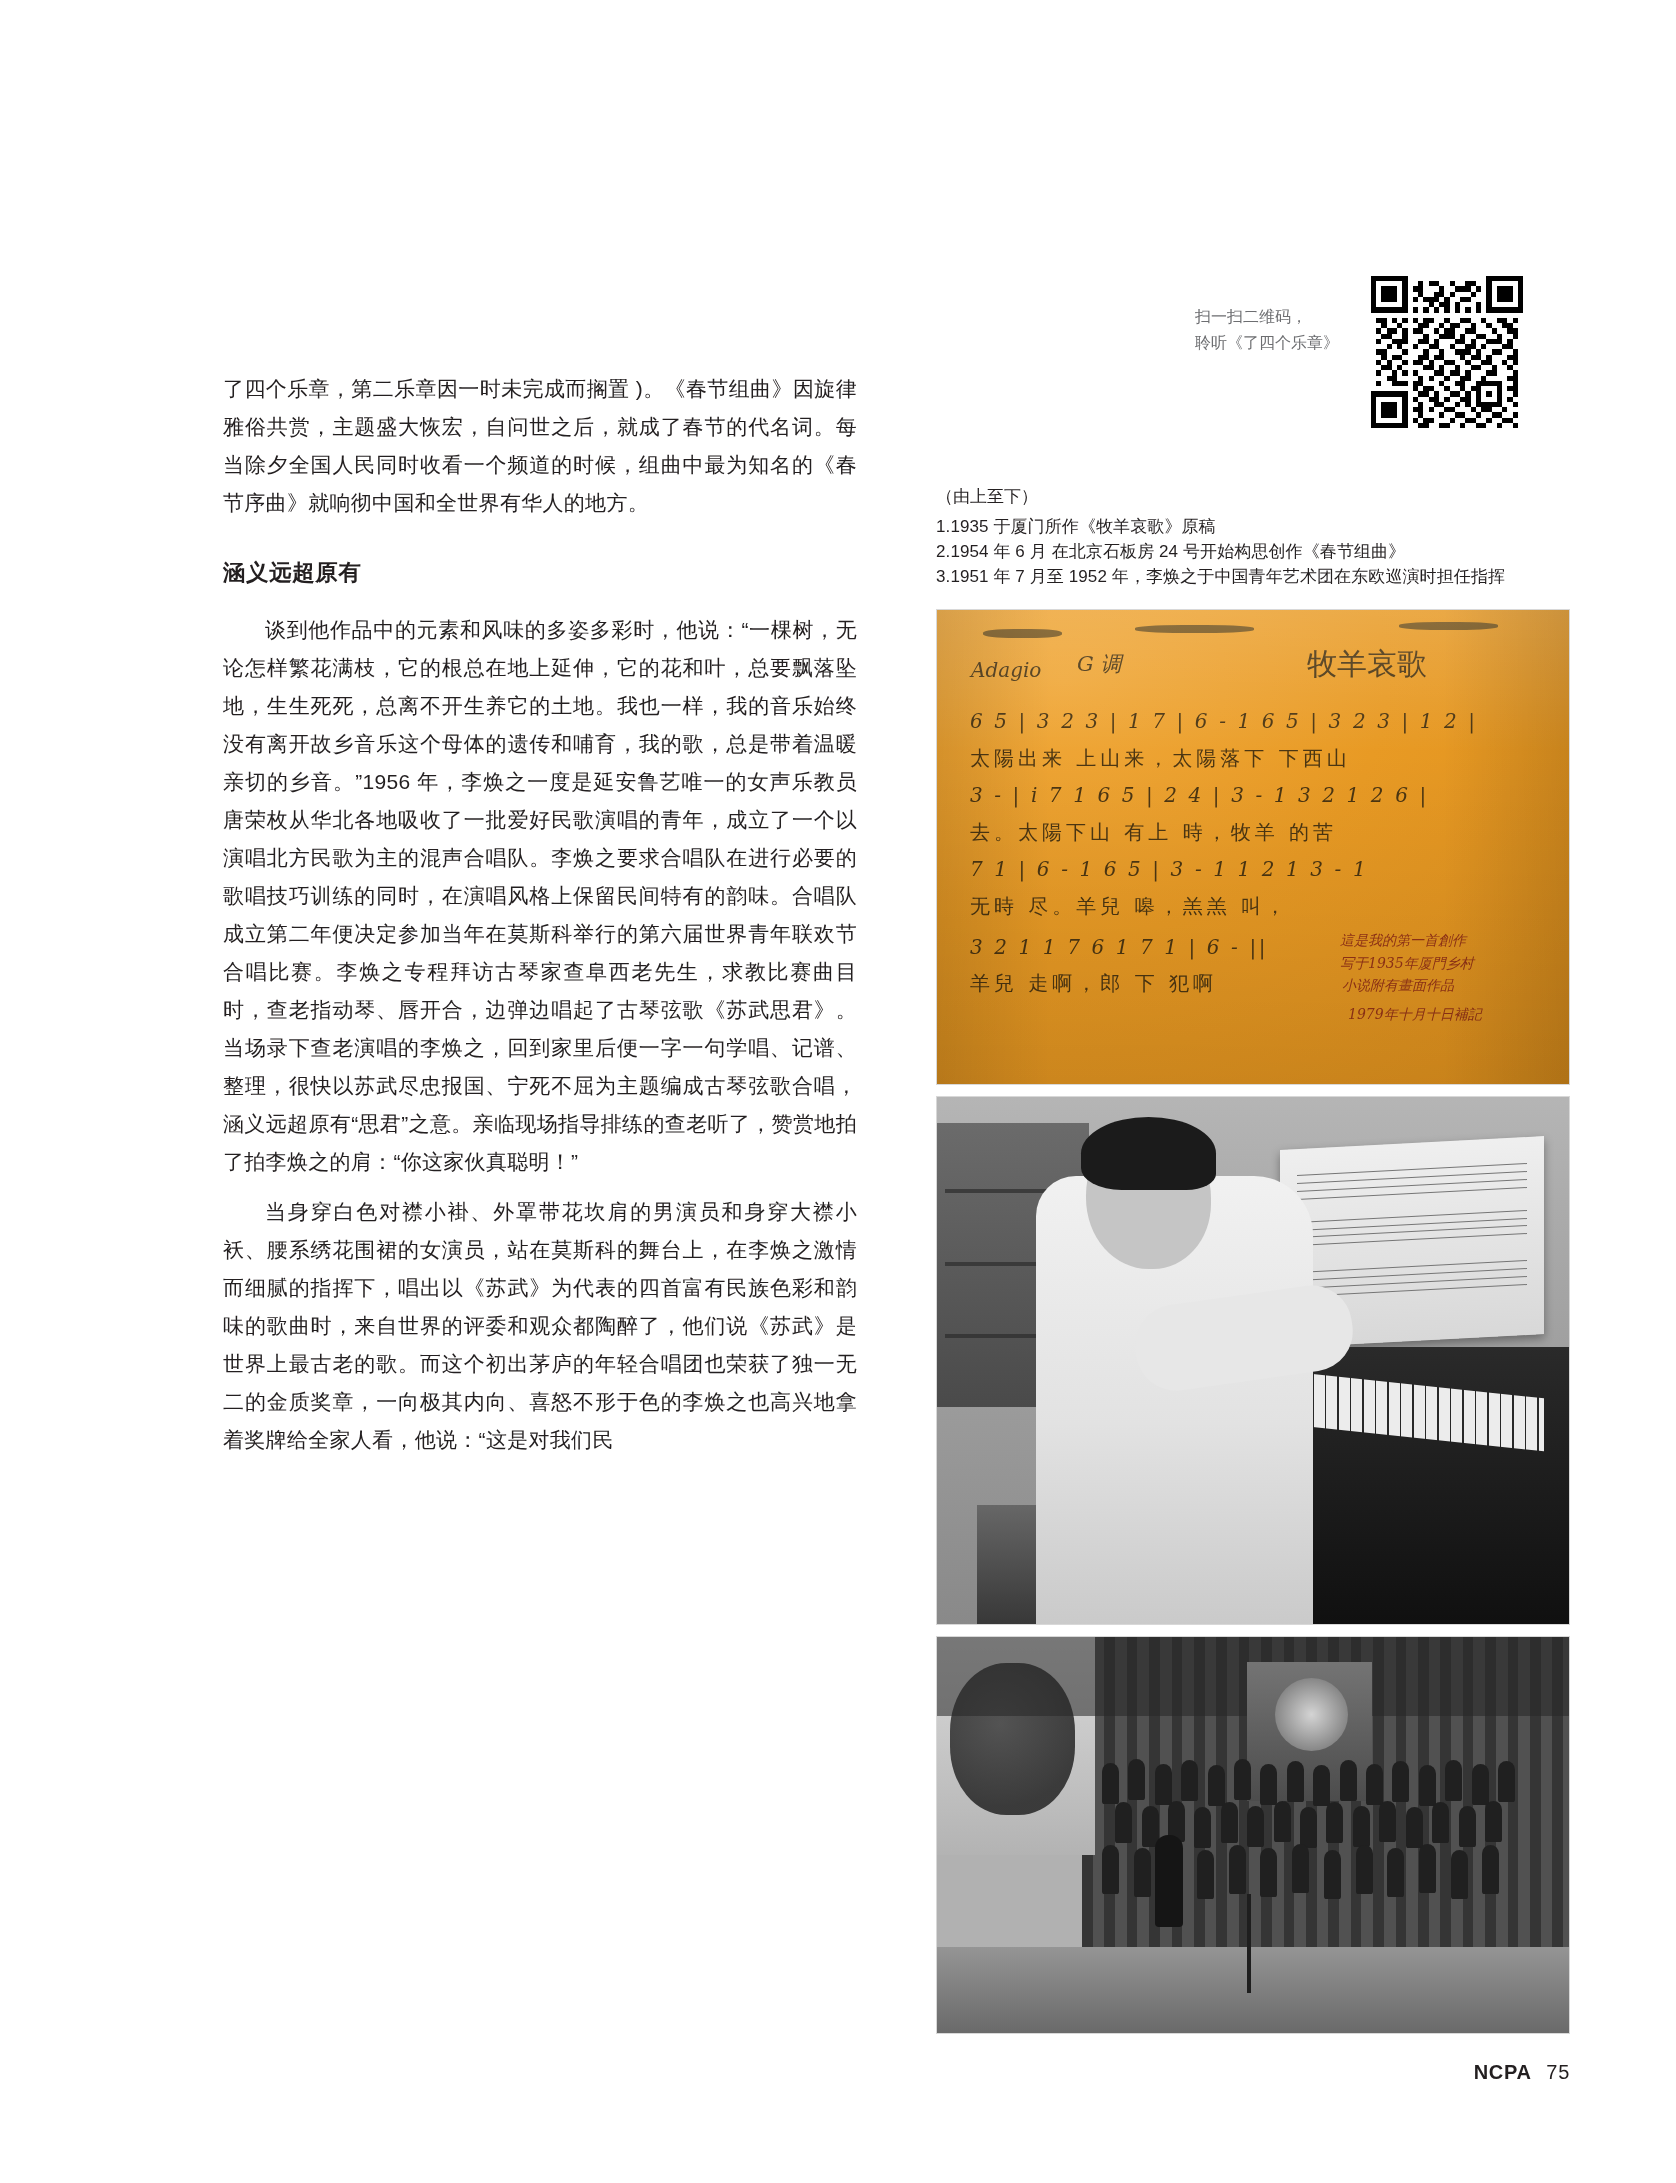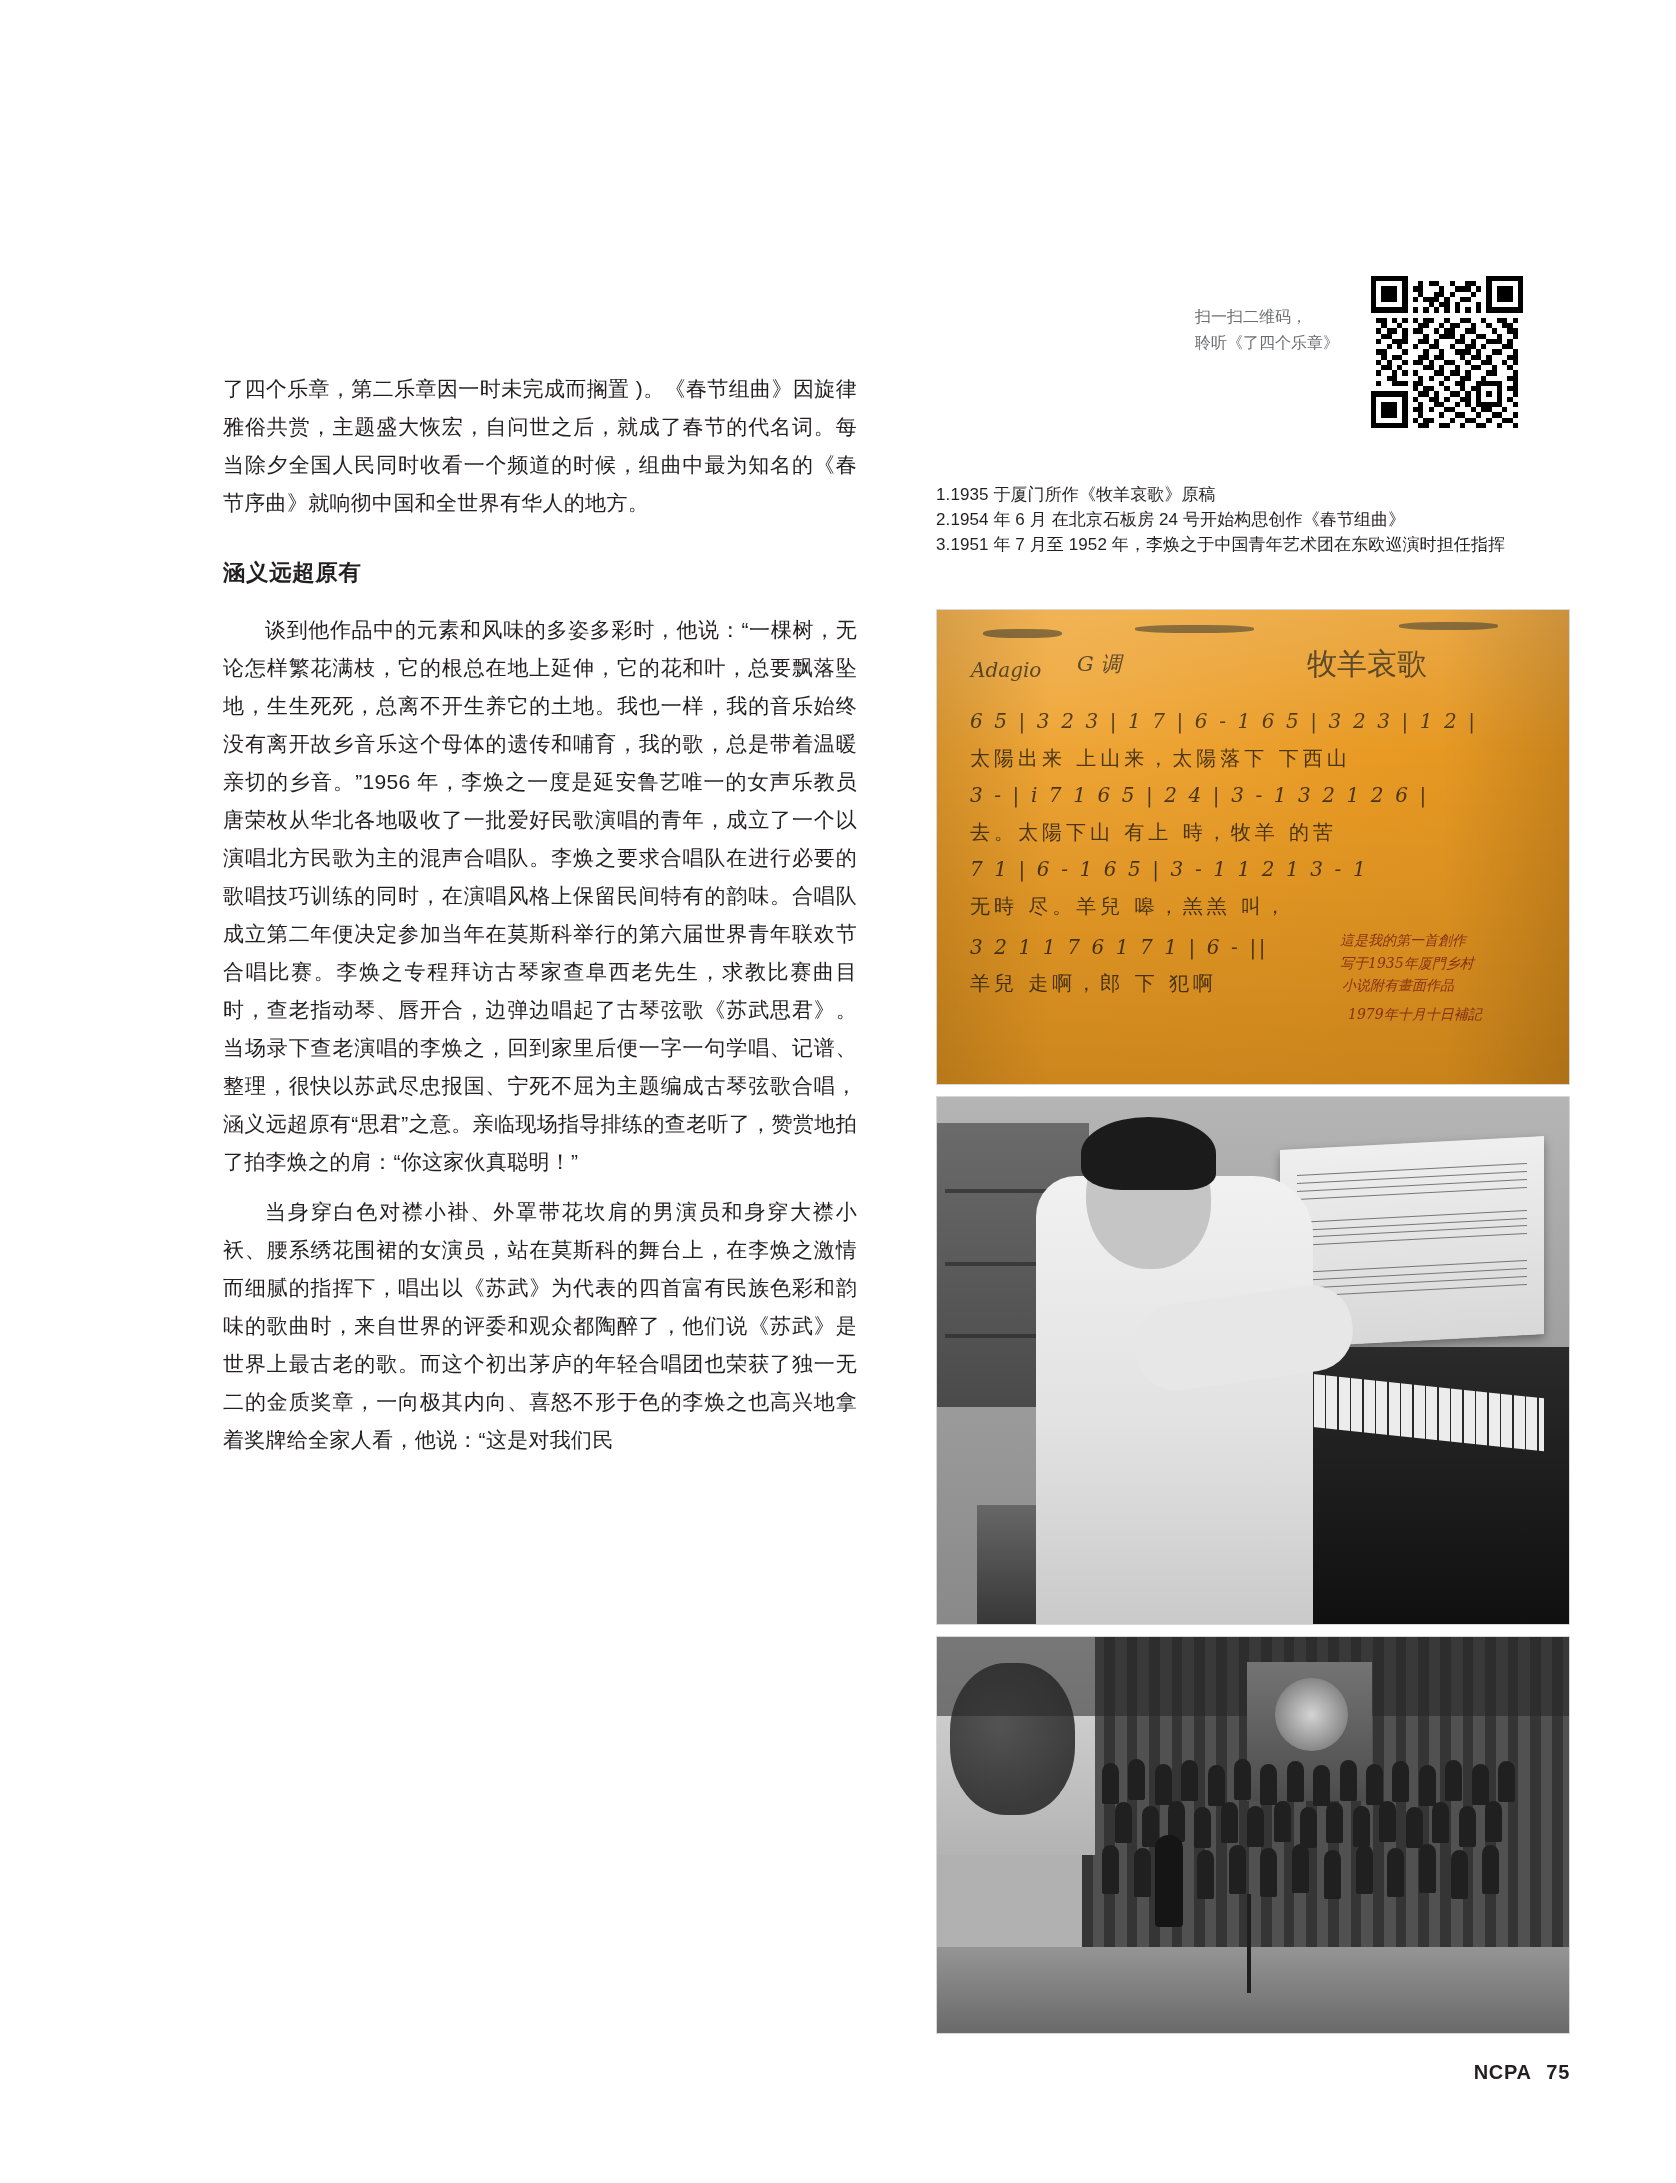--- a/index.html
+++ b/index.html
@@ -242,21 +242,21 @@
   
   .footer {
     position: absolute;
     right: 106px;
     bottom: 99px;
     font-size: 20px;
     letter-spacing: 0.7px;
     color: #231f20;
     font-weight: bold;
   }
-  .footer .pg { font-weight: bold; margin-left: 9.2px; margin-top: 18px; }
+  .footer .pg { font-weight: normal; margin-left: 9.2px; margin-top: 18px; }
 </style>
 </head>
 <body>
 
 <div class="page">
 
   <div class="left-col">
     <p class="body-p">了四个乐章，第二乐章因一时未完成而搁置 )。《春节组曲》因旋律雅俗共赏，主题盛大恢宏，自问世之后，就成了春节的代名词。每当除夕全国人民同时收看一个频道的时候，组曲中最为知名的《春节序曲》就响彻中国和全世界有华人的地方。</p>
 
     <h2 class="section-head">涵义远超原有</h2>
@@ -482,20 +482,21 @@
           <rect x="17" y="28" width="1" height="1"></rect>
             <rect x="20" y="28" width="2" height="1"></rect>
           <rect x="24" y="28" width="1" height="1"></rect>
             <rect x="27" y="28" width="1" height="1"></rect>
         </g>
       </svg>
     </div>
   </div>
 
   <div class="caption-block">
+    <div class="caption-first">（由上至下）</div>
     <div class="caption-line">1.1935 于厦门所作《牧羊哀歌》原稿</div>
     <div class="caption-line">2.1954 年 6 月 在北京石板房 24 号开始构思创作《春节组曲》</div>
     <div class="caption-line">3.1951 年 7 月至 1952 年，李焕之于中国青年艺术团在东欧巡演时担任指挥</div>
   </div>
 
   <div class="fig" id="fig1">
     <div class="ms-paper">
       <div class="ms-ink">
 
         <div class="ms-blob" style="left:46px;  top:18.5px;  width:79px; height:9.2px;"></div>

